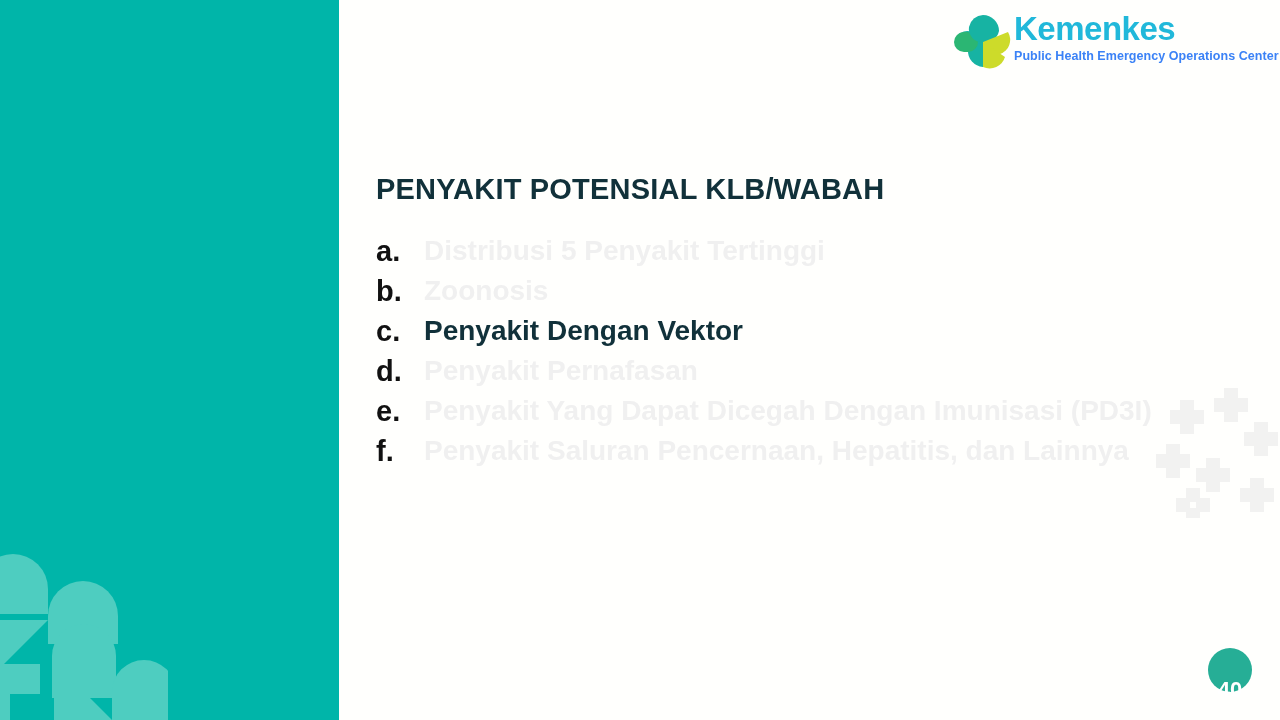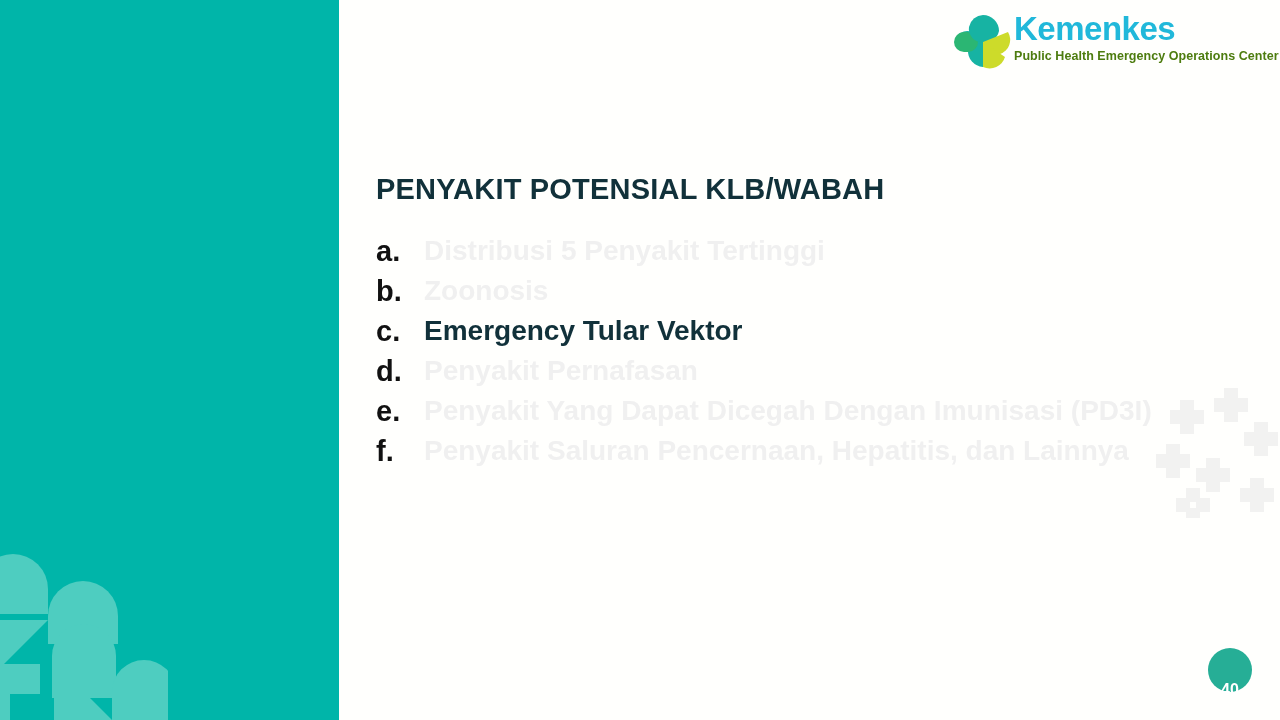--- a/index.html
+++ b/index.html
@@ -50,21 +50,21 @@
     font-size:33px;
     font-weight:bold;
     letter-spacing:-0.5px;
     color:#21b8da;
     line-height:38px;
   }
   .logo-sub {
     display:block;
     font-size:12.5px;
     font-weight:bold;
-    color:#4d7c0f;
+    color:#3b82f6;
     line-height:17px;
     letter-spacing:0.05px;
     white-space:nowrap;
   }
 
   
   .content {
     position:absolute;
     left:376px; top:0;
     width:860px; height:720px;
@@ -120,21 +120,21 @@
     left:1208px; top:648px;
     width:44px; height:44px;
     border-radius:50%;
     background:#26ae96;
     display:flex;
     align-items:center;
     justify-content:center;
   }
   .page-badge span {
     color:#ffffff;
-    font-size:16px;
+    font-size:22px;
     font-weight:bold;
     line-height:1;
     margin-top:40px;
   }
 </style>
 </head>
 <body>
 
 <div class="slide">
 
@@ -178,21 +178,21 @@
         <span class="item-text">Distribusi 5 Penyakit Tertinggi</span>
       </li>
 
       <li class="list-item">
         <span class="marker">b.</span>
         <span class="item-text">Zoonosis</span>
       </li>
 
       <li class="list-item">
         <span class="marker">c.</span>
-        <span class="item-text active">Emergency Tular Vektor</span>
+        <span class="item-text active">Penyakit Dengan Vektor</span>
       </li>
 
       <li class="list-item">
         <span class="marker">d.</span>
         <span class="item-text">Penyakit Pernafasan</span>
       </li>
 
       <li class="list-item">
         <span class="marker">e.</span>
         <span class="item-text">Penyakit Yang Dapat Dicegah Dengan Imunisasi (PD3I)</span>

